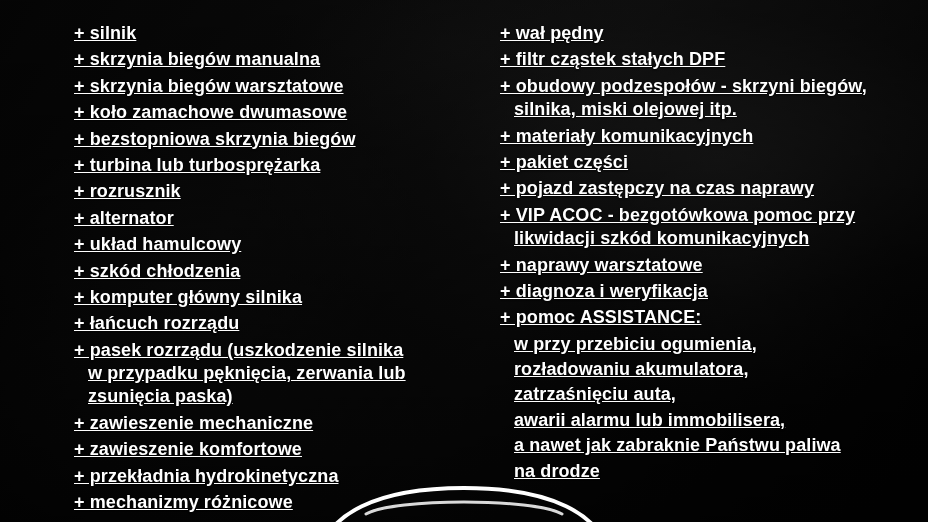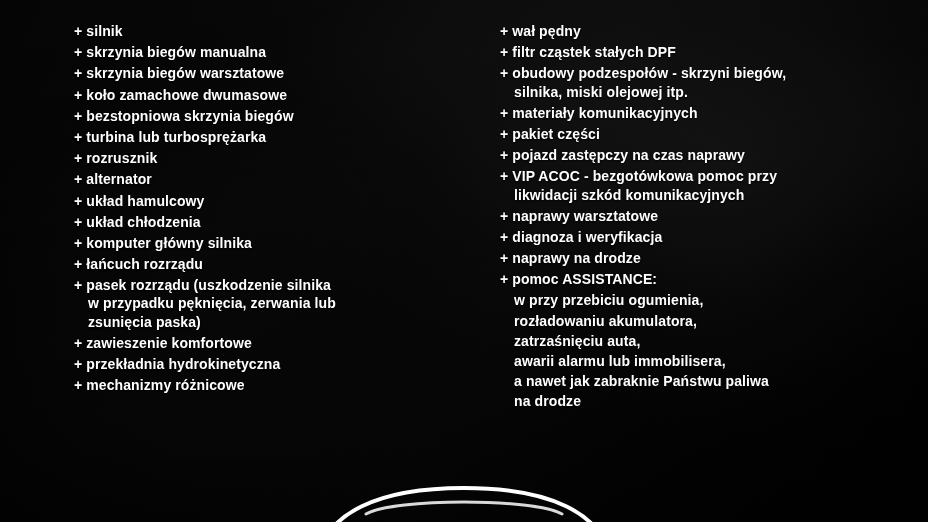--- a/index.html
+++ b/index.html
@@ -68,29 +68,30 @@
   .col-left { padding-left: 48px; }
   .col-right { padding-left: 36px; }
 
   ul.list {
     list-style: none;
     margin: 0;
     padding: 0;
   }
   ul.list li {
     color: #ffffff;
-    font-size: 14px;
+    font-size: 18px;
     font-weight: bold;
     line-height: 1.30;
     margin: 0 0 3px 0;
     white-space: pre-line;
     text-indent: -14px;
     padding-left: 14px;
     letter-spacing: 0.1px;
     text-shadow: 0 1px 2px rgba(0,0,0,0.9);
+    text-decoration: underline;
   }
   ul.list li.plain {
     text-indent: 0;
     padding-left: 14px;
     margin-bottom: 2px;
   }
 
   
   .car-outline {
     position: absolute;
@@ -116,46 +117,46 @@
       <ul class="list">
         <li>+ silnik</li>
         <li>+ skrzynia biegów manualna</li>
         <li>+ skrzynia biegów warsztatowe</li>
         <li>+ koło zamachowe dwumasowe</li>
         <li>+ bezstopniowa skrzynia biegów</li>
         <li>+ turbina lub turbosprężarka</li>
         <li>+ rozrusznik</li>
         <li>+ alternator</li>
         <li>+ układ hamulcowy</li>
-        <li>+ układ chłodzenia</li>
+        <li>+ szkód chłodzenia</li>
         <li>+ komputer główny silnika</li>
         <li>+ łańcuch rozrządu</li>
         <li>+ pasek rozrządu (uszkodzenie silnika
    w przypadku pęknięcia, zerwania lub
    zsunięcia paska)</li>
+        <li>+ zawieszenie mechaniczne</li>
         <li>+ zawieszenie komfortowe</li>
         <li>+ przekładnia hydrokinetyczna</li>
         <li>+ mechanizmy różnicowe</li>
       </ul>
     </div>
 
     <div class="col col-right">
       <ul class="list">
         <li>+ wał pędny</li>
         <li>+ filtr cząstek stałych DPF</li>
         <li>+ obudowy podzespołów - skrzyni biegów,
    silnika, miski olejowej itp.</li>
         <li>+ materiały komunikacyjnych</li>
         <li>+ pakiet części</li>
         <li>+ pojazd zastępczy na czas naprawy</li>
         <li>+ VIP ACOC - bezgotówkowa pomoc przy
    likwidacji szkód komunikacyjnych</li>
         <li>+ naprawy warsztatowe</li>
         <li>+ diagnoza i weryfikacja</li>
-        <li>+ naprawy na drodze</li>
         <li>+ pomoc ASSISTANCE:</li>
         <li class="plain">w przy przebiciu ogumienia,</li>
         <li class="plain">rozładowaniu akumulatora,</li>
         <li class="plain">zatrzaśnięciu auta,</li>
         <li class="plain">awarii alarmu lub immobilisera,</li>
         <li class="plain">a nawet jak zabraknie Państwu paliwa</li>
         <li class="plain">na drodze</li>
       </ul>
     </div>
   </div>

